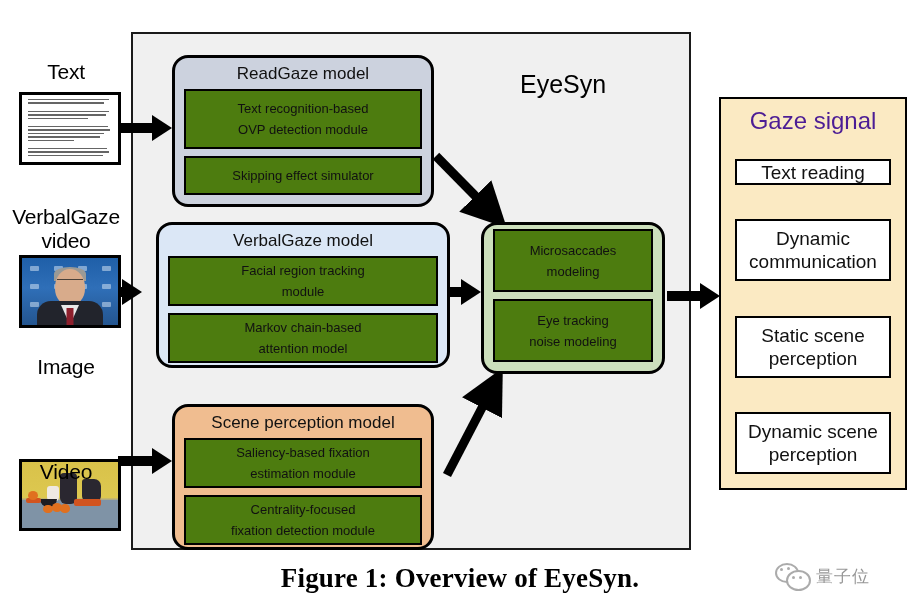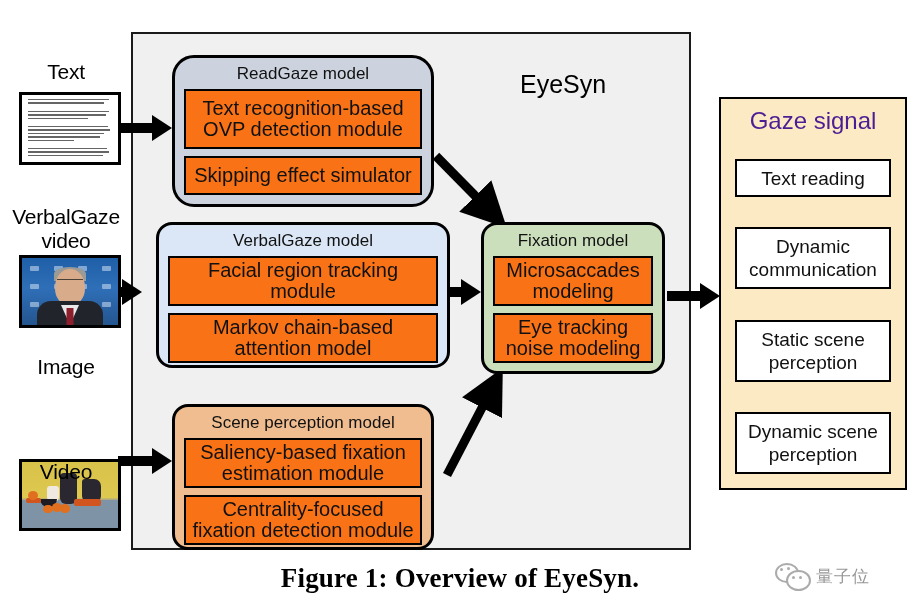--- a/index.html
+++ b/index.html
@@ -219,36 +219,36 @@
   }
   .module-title {
     text-align: center;
     font-size: 17px;
     line-height: 24px;
     color: #111;
     margin-bottom: 3px;
     white-space: nowrap;
   }
   .submodule {
-    background: #f97316;
+    background: #4d7c0f;
     border: 2.5px solid #000;
     box-sizing: border-box;
     text-align: center;
-    font-size: 20px;
+    font-size: 13px;
     line-height: 21px;
     color: #111;
     display: flex;
     align-items: center;
     justify-content: center;
     flex: 1 1 auto;
     padding: 2px 3px;
   }
   .submodule + .submodule { margin-top: 7px; }
 
-  #mod-readgaze   { left: 172px; top: 55px;  width: 262px; height: 152px; background: #ccd2de; border-radius: 22px; }
+  #mod-readgaze   { left: 172px; top: 55px;  width: 262px; height: 152px; background: #ccd2de; }
   #mod-verbalgaze { left: 140px; top: 222px; width: 294px; height: 146px; background: #dbe7f6; margin-left: 16px; }
   #mod-scene      { left: 172px; top: 404px; width: 262px; height: 146px; background: #f0bd90; }
   #mod-fixation   { left: 481px; top: 222px; width: 184px; height: 152px; background: #ccdfbc; }
 
   #mod-fixation .module-title { font-size: 17px; }
 
   
   #gaze-panel {
     position: absolute;
     left: 719px;
@@ -281,21 +281,21 @@
     align-items: center;
     justify-content: center;
     padding: 3px 2px;
   }
   #gaze-items {
     flex: 1 1 auto;
     display: flex;
     flex-direction: column;
     justify-content: space-between;
   }
-  .gaze-item.one-line { height: 38px; }
+  .gaze-item.one-line { height: 26px; }
   .gaze-item.two-line { height: 62px; }
 
   
   #caption {
     position: absolute;
     left: 0;
     right: 0;
     top: 563px;
     text-align: center;
     font-family: "Liberation Serif", serif;
@@ -481,21 +481,20 @@
     </div>
     <div class="submodule">
       <span>
         <span>Centrality-focused</span><br>
         <span>fixation detection module</span>
       </span>
     </div>
   </div>
 
   <div class="module" id="mod-fixation">
-    <div class="module-title">Fixation model</div>
     <div class="submodule">
       <span>
         <span>Microsaccades</span><br>
         <span>modeling</span>
       </span>
     </div>
     <div class="submodule">
       <span>
         <span>Eye tracking</span><br>
         <span>noise modeling</span>

